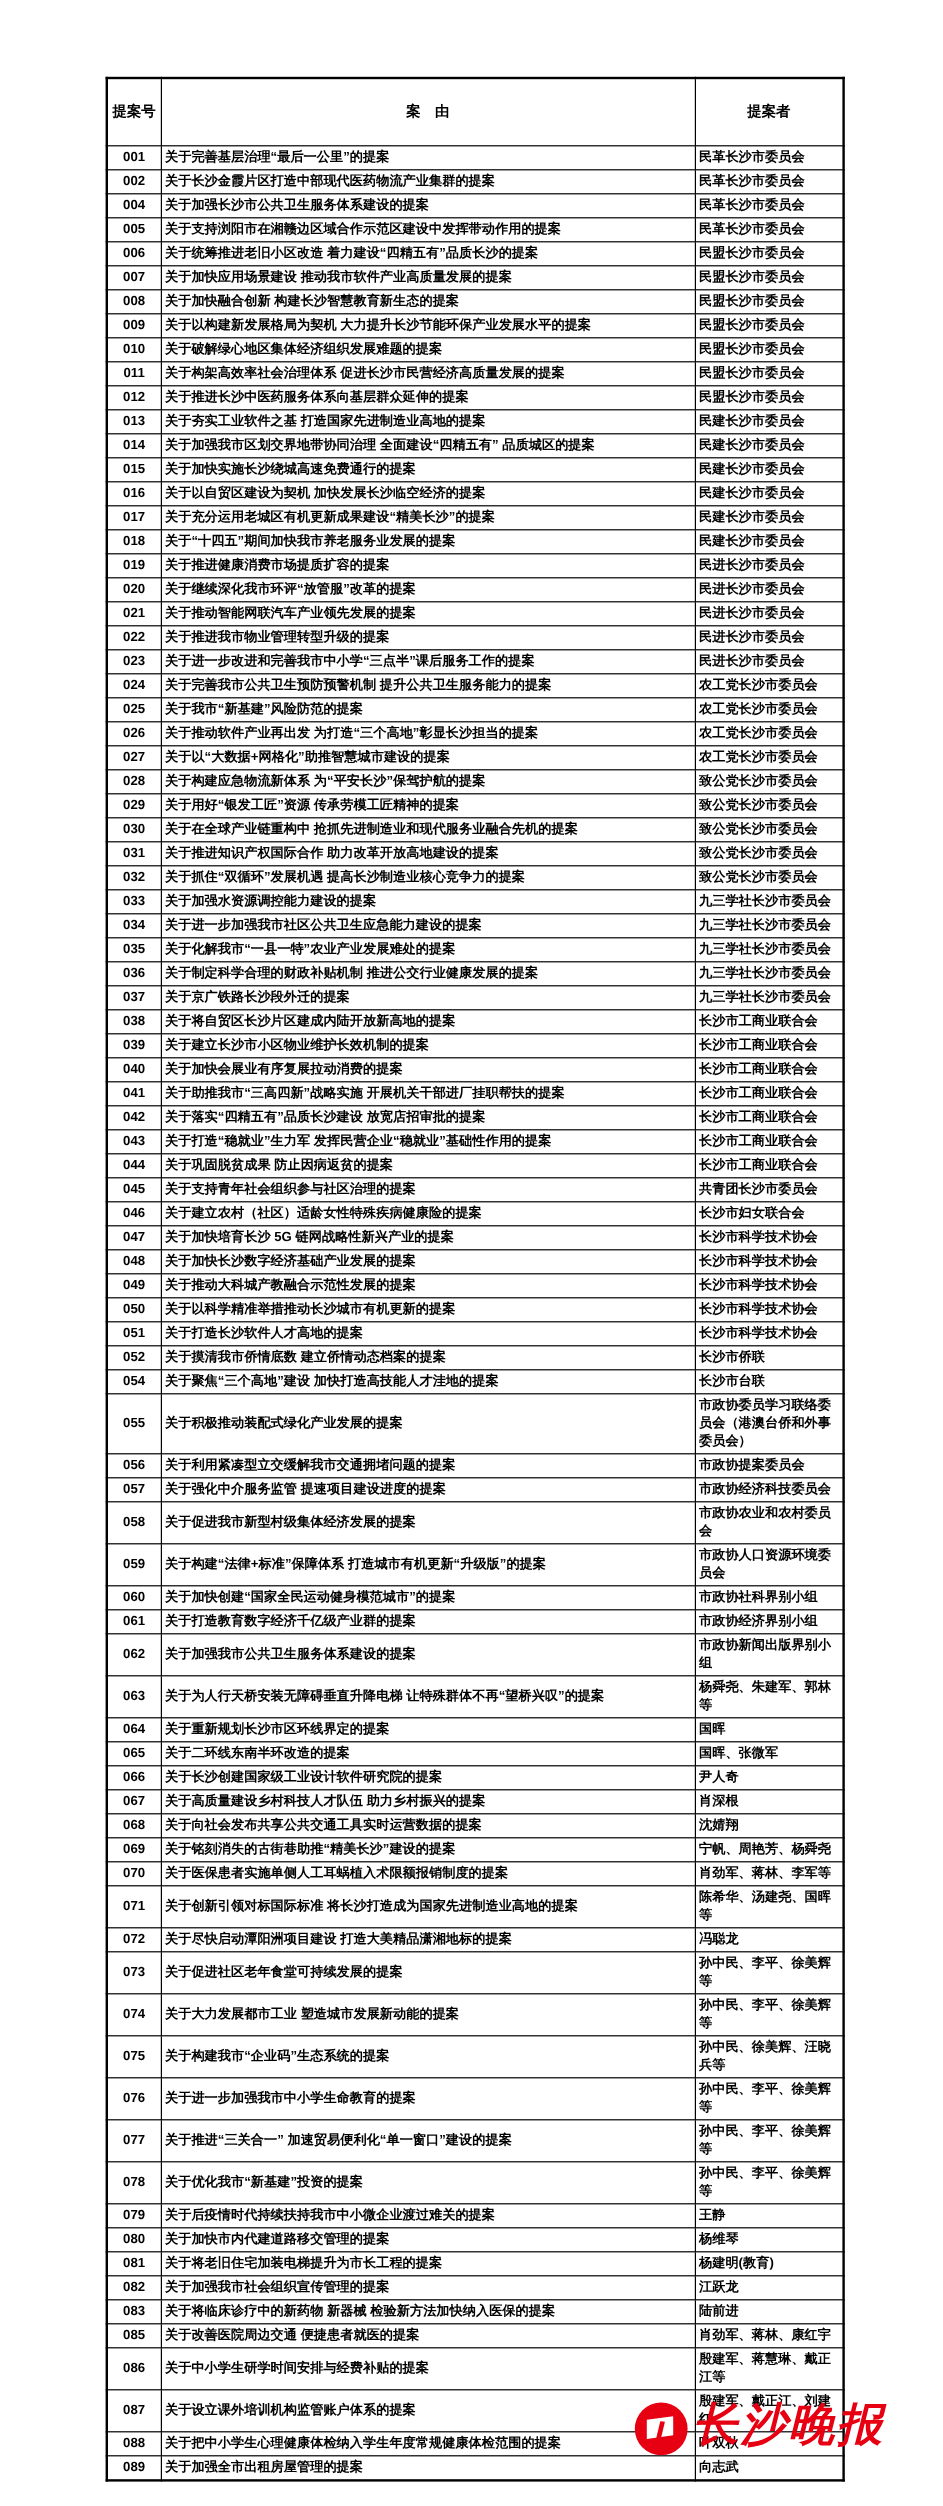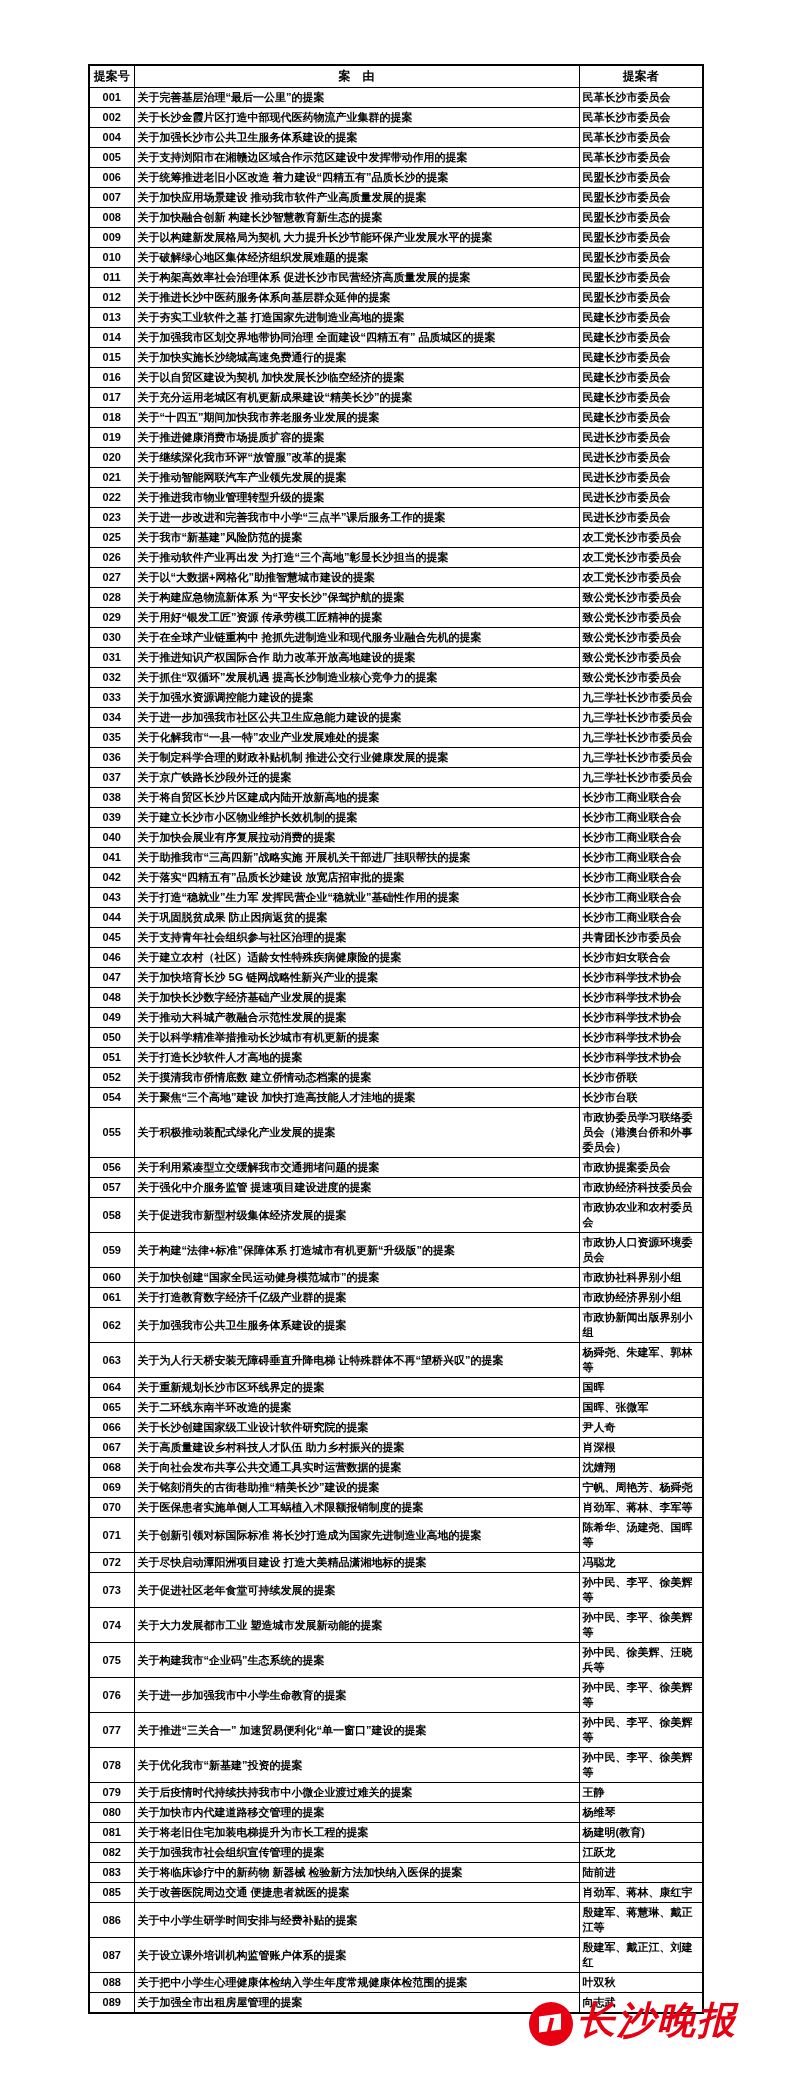--- a/index.html
+++ b/index.html
@@ -28,21 +28,21 @@
     font-size:11px;
     font-weight:bold;
     line-height:15px;
     padding:2px 3px;
     vertical-align:middle;
     word-break:break-all;
   }
   th{
     text-align:center;
     font-size:12px;
-    padding:3px 2px;
+    padding:20px 2px;
     margin-left:48px;
   }
   td.no{text-align:center;}
   td.title{text-align:left;}
   td.proposer{text-align:left;}
   .footer{
     position:absolute;
     top:1988px;
     left:488px;
     width:290px;
@@ -216,20 +216,25 @@
           <td class="no">022</td>
           <td class="title">关于推进我市物业管理转型升级的提案</td>
           <td class="proposer">民进长沙市委员会</td>
         </tr>
         <tr>
           <td class="no">023</td>
           <td class="title">关于进一步改进和完善我市中小学“三点半”课后服务工作的提案</td>
           <td class="proposer">民进长沙市委员会</td>
         </tr>
         <tr>
+          <td class="no">024</td>
+          <td class="title">关于完善我市公共卫生预防预警机制 提升公共卫生服务能力的提案</td>
+          <td class="proposer">农工党长沙市委员会</td>
+        </tr>
+        <tr>
           <td class="no">025</td>
           <td class="title">关于我市“新基建”风险防范的提案</td>
           <td class="proposer">农工党长沙市委员会</td>
         </tr>
         <tr>
           <td class="no">026</td>
           <td class="title">关于推动软件产业再出发 为打造“三个高地”彰显长沙担当的提案</td>
           <td class="proposer">农工党长沙市委员会</td>
         </tr>
         <tr>

